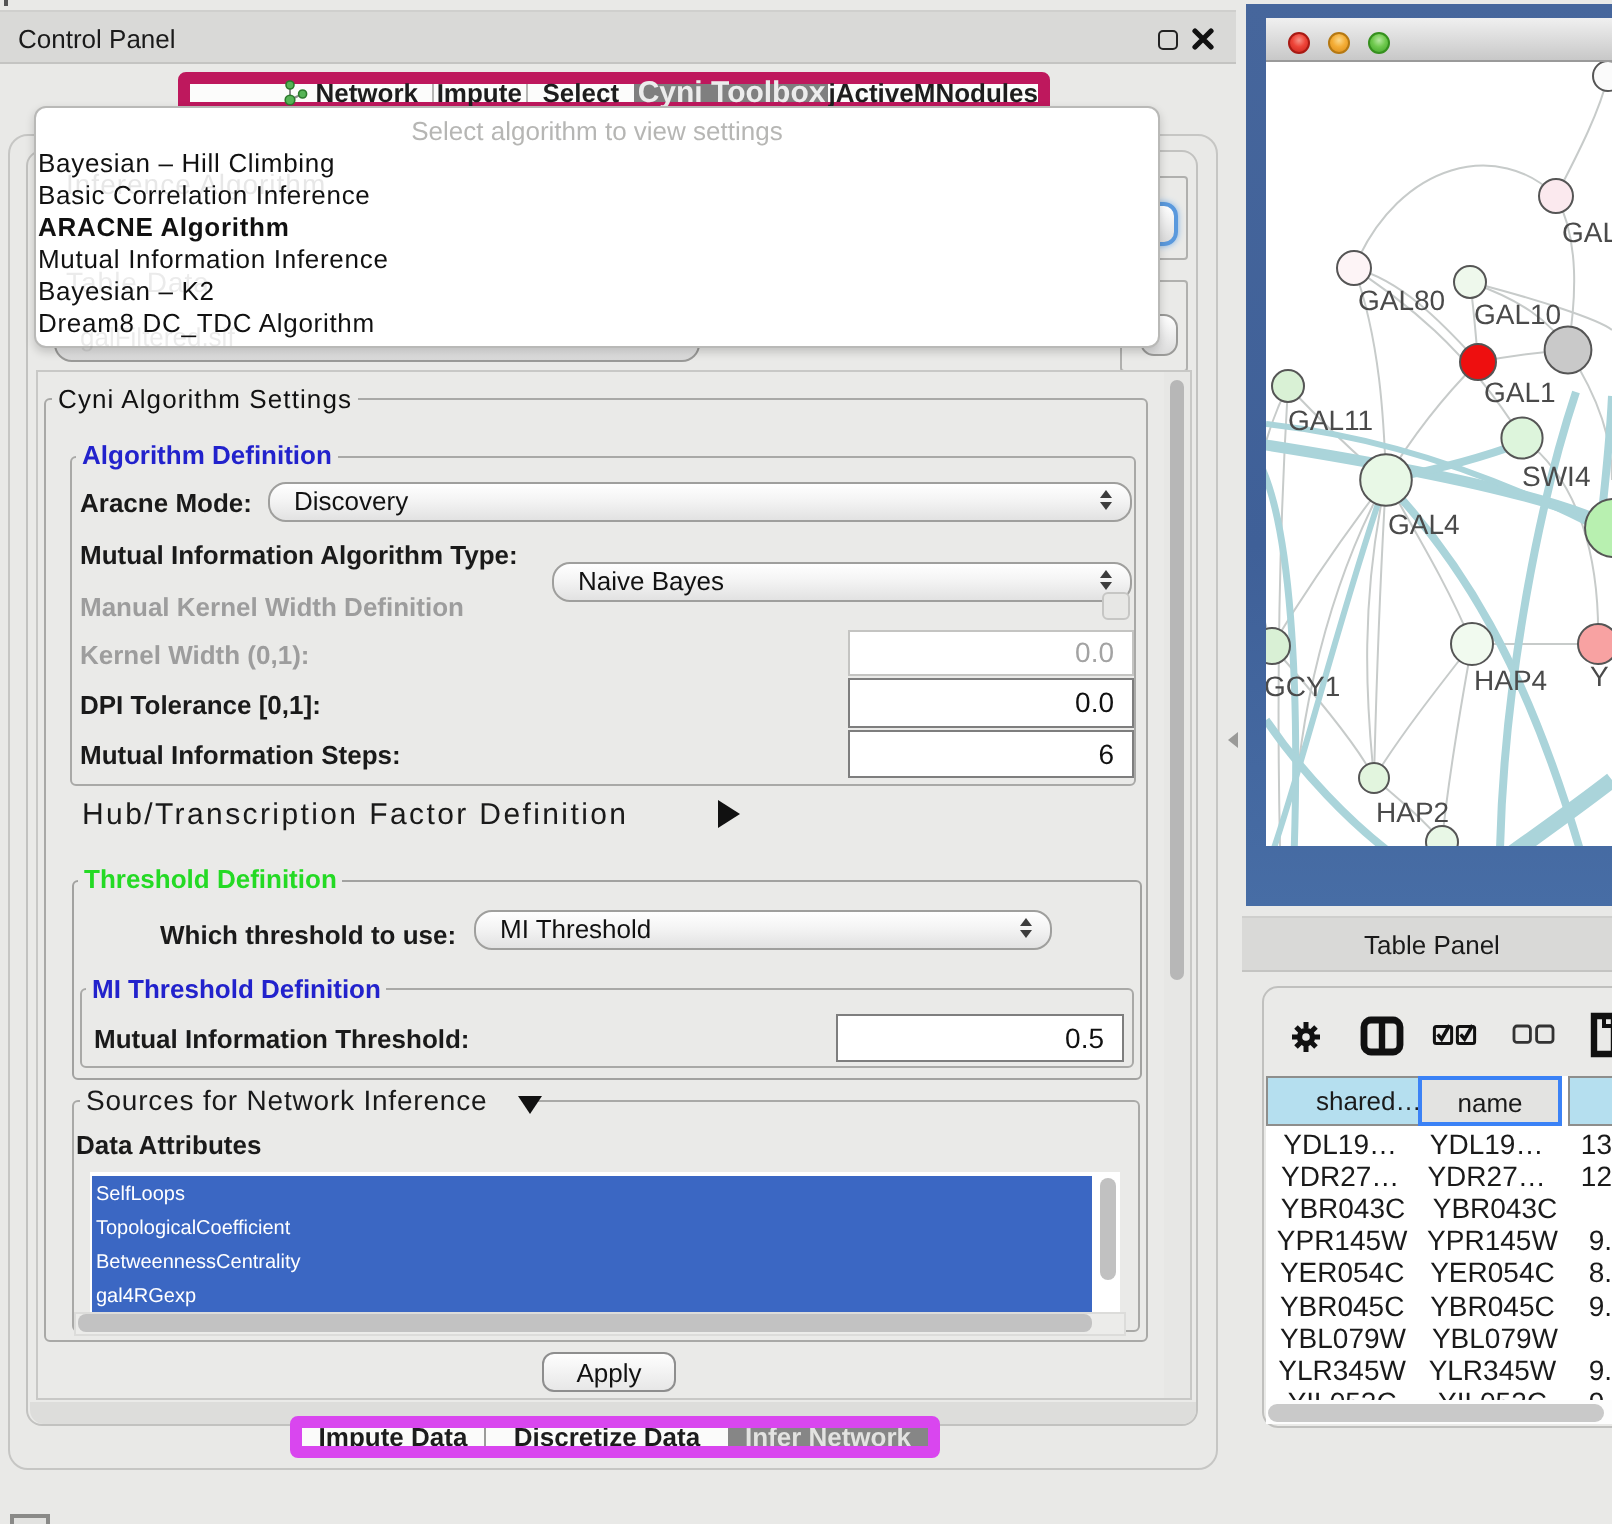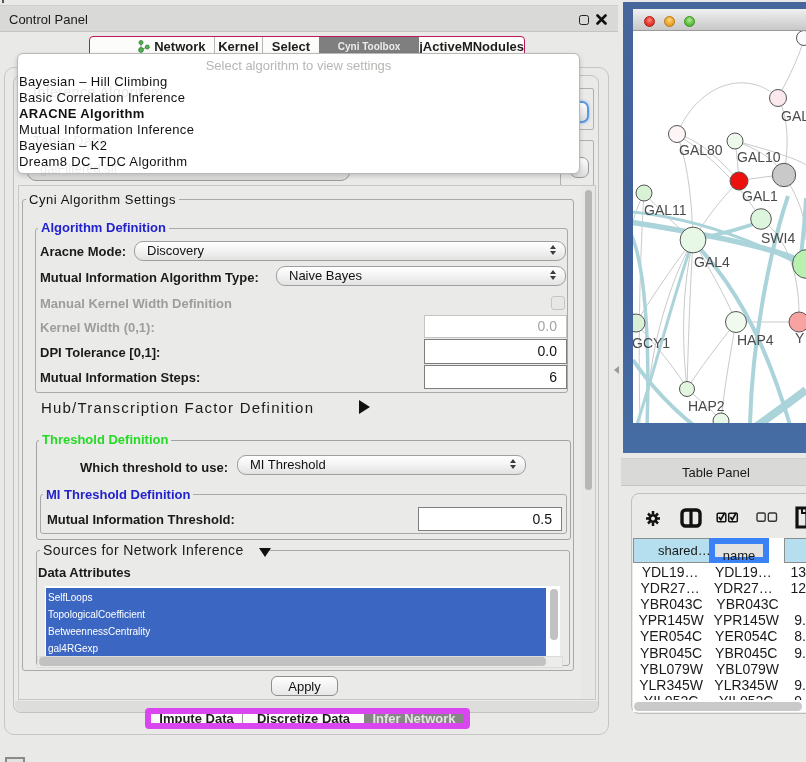--- a/index.html
+++ b/index.html
@@ -30,31 +30,31 @@
 <svg class="abs" style="left:596px;top:14px;" width="11" height="11" viewBox="0 0 11 11">
     <path d="M1.5 1.5 L9.5 9.5 M9.5 1.5 L1.5 9.5" stroke="#111" stroke-width="2.6" stroke-linecap="round"></path>
   </svg>
 
 <div class="abs" style="left:4px;top:67px;width:605px;height:668px;border:1px solid #c6c6c4;border-radius:10px;background:#e9e9e7;"></div>
 
 <div class="abs" style="left:13px;top:75px;width:586px;height:638px;border:1px solid #c2c2c0;border-radius:8px;background:#eaeae8;"></div>
 
 <div class="abs" style="left:15px;top:701px;width:583px;height:11px;background:#dddddb;border-radius:0 0 7px 7px;"></div>
 
-<div class="abs" style="left:89px;top:36px;width:436px;height:21px;background:#fcfcfb;border:1px solid #be185d;border-radius:4px;display:flex;padding-left:40px;">
+<div class="abs" style="left:89px;top:36px;width:436px;height:21px;background:#fcfcfb;border:6px solid #be185d;border-radius:4px;display:flex;padding-left:40px;">
   <div style="width:91px;height:100%;display:flex;align-items:center;justify-content:center;font-size:13px;font-weight:bold;color:#1d1d1d;border-right:1px solid #b6b6b4;">
     <svg width="12" height="13" viewBox="0 0 12 13" style="margin-right:4px;">
       <path d="M3 3 L3 10 M3 10 L9 7" stroke="#8a8a8a" stroke-width="1"></path>
       <circle cx="3" cy="2.5" r="2" fill="#56b456" stroke="#2c7a2c" stroke-width=".8"></circle>
       <circle cx="3" cy="10" r="2.4" fill="#56b456" stroke="#2c7a2c" stroke-width=".8"></circle>
       <circle cx="9.3" cy="7" r="2" fill="#56b456" stroke="#2c7a2c" stroke-width=".8"></circle>
     </svg>Network</div>
-  <div style="width:52px;height:100%;display:flex;align-items:center;justify-content:center;font-size:13px;font-weight:bold;color:#1d1d1d;border-right:1px solid #b6b6b4;">Kernel</div>
+  <div style="width:52px;height:100%;display:flex;align-items:center;justify-content:center;font-size:13px;font-weight:bold;color:#1d1d1d;border-right:1px solid #b6b6b4;">Impute</div>
   <div style="width:60px;height:100%;display:flex;align-items:center;justify-content:center;font-size:13px;font-weight:bold;color:#1d1d1d;">Select</div>
-  <div style="width:108px;height:100%;display:flex;align-items:center;justify-content:center;font-size:10px;font-weight:bold;color:#ececec;background:#7f7f7f;">Cyni Toolbox</div>
+  <div style="width:108px;height:100%;display:flex;align-items:center;justify-content:center;font-size:15px;font-weight:bold;color:#ececec;background:#7f7f7f;">Cyni Toolbox</div>
   <div style="flex:1;display:flex;align-items:center;justify-content:center;font-size:13px;font-weight:bold;color:#1d1d1d;">jActiveMNodules</div>
 </div>
 
 <div class="abs" style="left:560px;top:88px;width:34px;height:42px;border:1px solid #b0b0ae;border-radius:2px;"></div>
 <div class="abs" style="left:570px;top:101px;width:19px;height:22px;border:2px solid #5a99dd;border-radius:7px;background:linear-gradient(#fff,#dcdcdc);box-shadow:0 0 3px #7fb3e8;"></div>
 <div class="abs" style="left:560px;top:140px;width:34px;height:46px;border:1px solid #b0b0ae;border-radius:2px;"></div>
 <div class="abs" style="left:570px;top:157px;width:19px;height:21px;border:1px solid #9a9a98;border-radius:7px;background:linear-gradient(#fff,#dcdcdc);"></div>
 <div class="abs" style="left:27px;top:158px;width:323px;height:23px;border:1px solid #9a9a98;border-radius:9px;background:linear-gradient(#fff,#ececec 60%,#d9d9d9);"></div>
 
 <div class="abs" style="left:18px;top:185px;width:578px;height:515px;border:1px solid #c8c8c6;"></div>
@@ -68,21 +68,21 @@
 <div class="group" style="left:35px;top:228px;width:533px;height:165px;"></div>
 <div class="gtitle" style="left:38px;top:221px;color:#2222cc;">Algorithm Definition</div>
 
 <div class="lbl" style="left:40px;top:244px;">Aracne Mode:</div>
 <div class="combo" style="left:134px;top:241px;width:432px;">Discovery<div class="carets">
       <div class="u"></div>
       <div class="d"></div>
     </div></div>
 
 <div class="lbl" style="left:40px;top:270px;">Mutual Information Algorithm Type:</div>
-<div class="combo" style="left:276px;top:266px;width:290px;">Naive Bayes<div class="carets">
+<div class="combo" style="left:276px;top:281px;width:290px;">Naive Bayes<div class="carets">
       <div class="u"></div>
       <div class="d"></div>
     </div></div>
 
 <div class="lbl dis" style="left:40px;top:296px;">Manual Kernel Width Definition</div>
 <div class="abs" style="left:551px;top:296px;width:14px;height:14px;background:#e7e7e5;border:1px solid #c6c6c4;border-radius:3px;"></div>
 
 <div class="lbl dis" style="left:40px;top:320px;">Kernel Width (0,1):</div>
 <div class="field" style="left:424px;top:315px;width:143px;height:23px;border-color:#c4c4c2;color:#a3a3a3;line-height:21px;">0.0</div>
 
@@ -252,21 +252,21 @@
   <rect x="1" y="1" width="8.2" height="8.2" rx="1.5" fill="none" stroke="#333" stroke-width="1.4"></rect>
   <rect x="12.3" y="1" width="8.2" height="8.2" rx="1.5" fill="none" stroke="#333" stroke-width="1.4"></rect>
 </svg>
 <svg class="abs" style="left:795px;top:506px;" width="11" height="23" viewBox="0 0 11 23">
   <path d="M2 2 H12 V21 H2 Z" fill="none" stroke="#111" stroke-width="3.2"></path>
   <path d="M7 2 V7 H12" fill="none" stroke="#111" stroke-width="2"></path>
 </svg>
 
 <div class="abs" style="left:633px;top:538px;width:173px;height:163px;background:#fff;overflow:hidden;font-size:14px;color:#1a1a1a;">
   <div style="position:absolute;left:0;top:0;width:77px;height:25px;background:#b5dfef;border:1px solid #8e8e8c;font-size:13px;text-align:center;line-height:23px;padding-left:24px;">shared…</div>
-  <div style="position:absolute;left:76px;top:0;width:60px;height:25px;background:#e3e3e1;border:6px solid #3b82f6;font-size:13px;text-align:center;line-height:23px;">name</div>
+  <div style="position:absolute;left:76px;top:0;width:72px;height:25px;background:#e3e3e1;border:2px solid #3b82f6;font-size:13px;text-align:center;line-height:23px;">name</div>
   <div style="position:absolute;left:151px;top:0;width:60px;height:25px;background:#b5dfef;border:1px solid #8e8e8c;"></div>
   <div style="position:absolute;left:0;top:25.5px;width:100%;">
     <div style="display:flex;height:16.2px;align-items:center;">
         <span style="width:77px;text-align:center;">YDL19…</span>
         <span style="width:75px;text-align:center;">YDL19…</span>
         <span style="padding-left:11px;">13</span>
       </div>
     <div style="display:flex;height:16.2px;align-items:center;">
         <span style="width:77px;text-align:center;">YDR27…</span>
         <span style="width:75px;text-align:center;">YDR27…</span>

